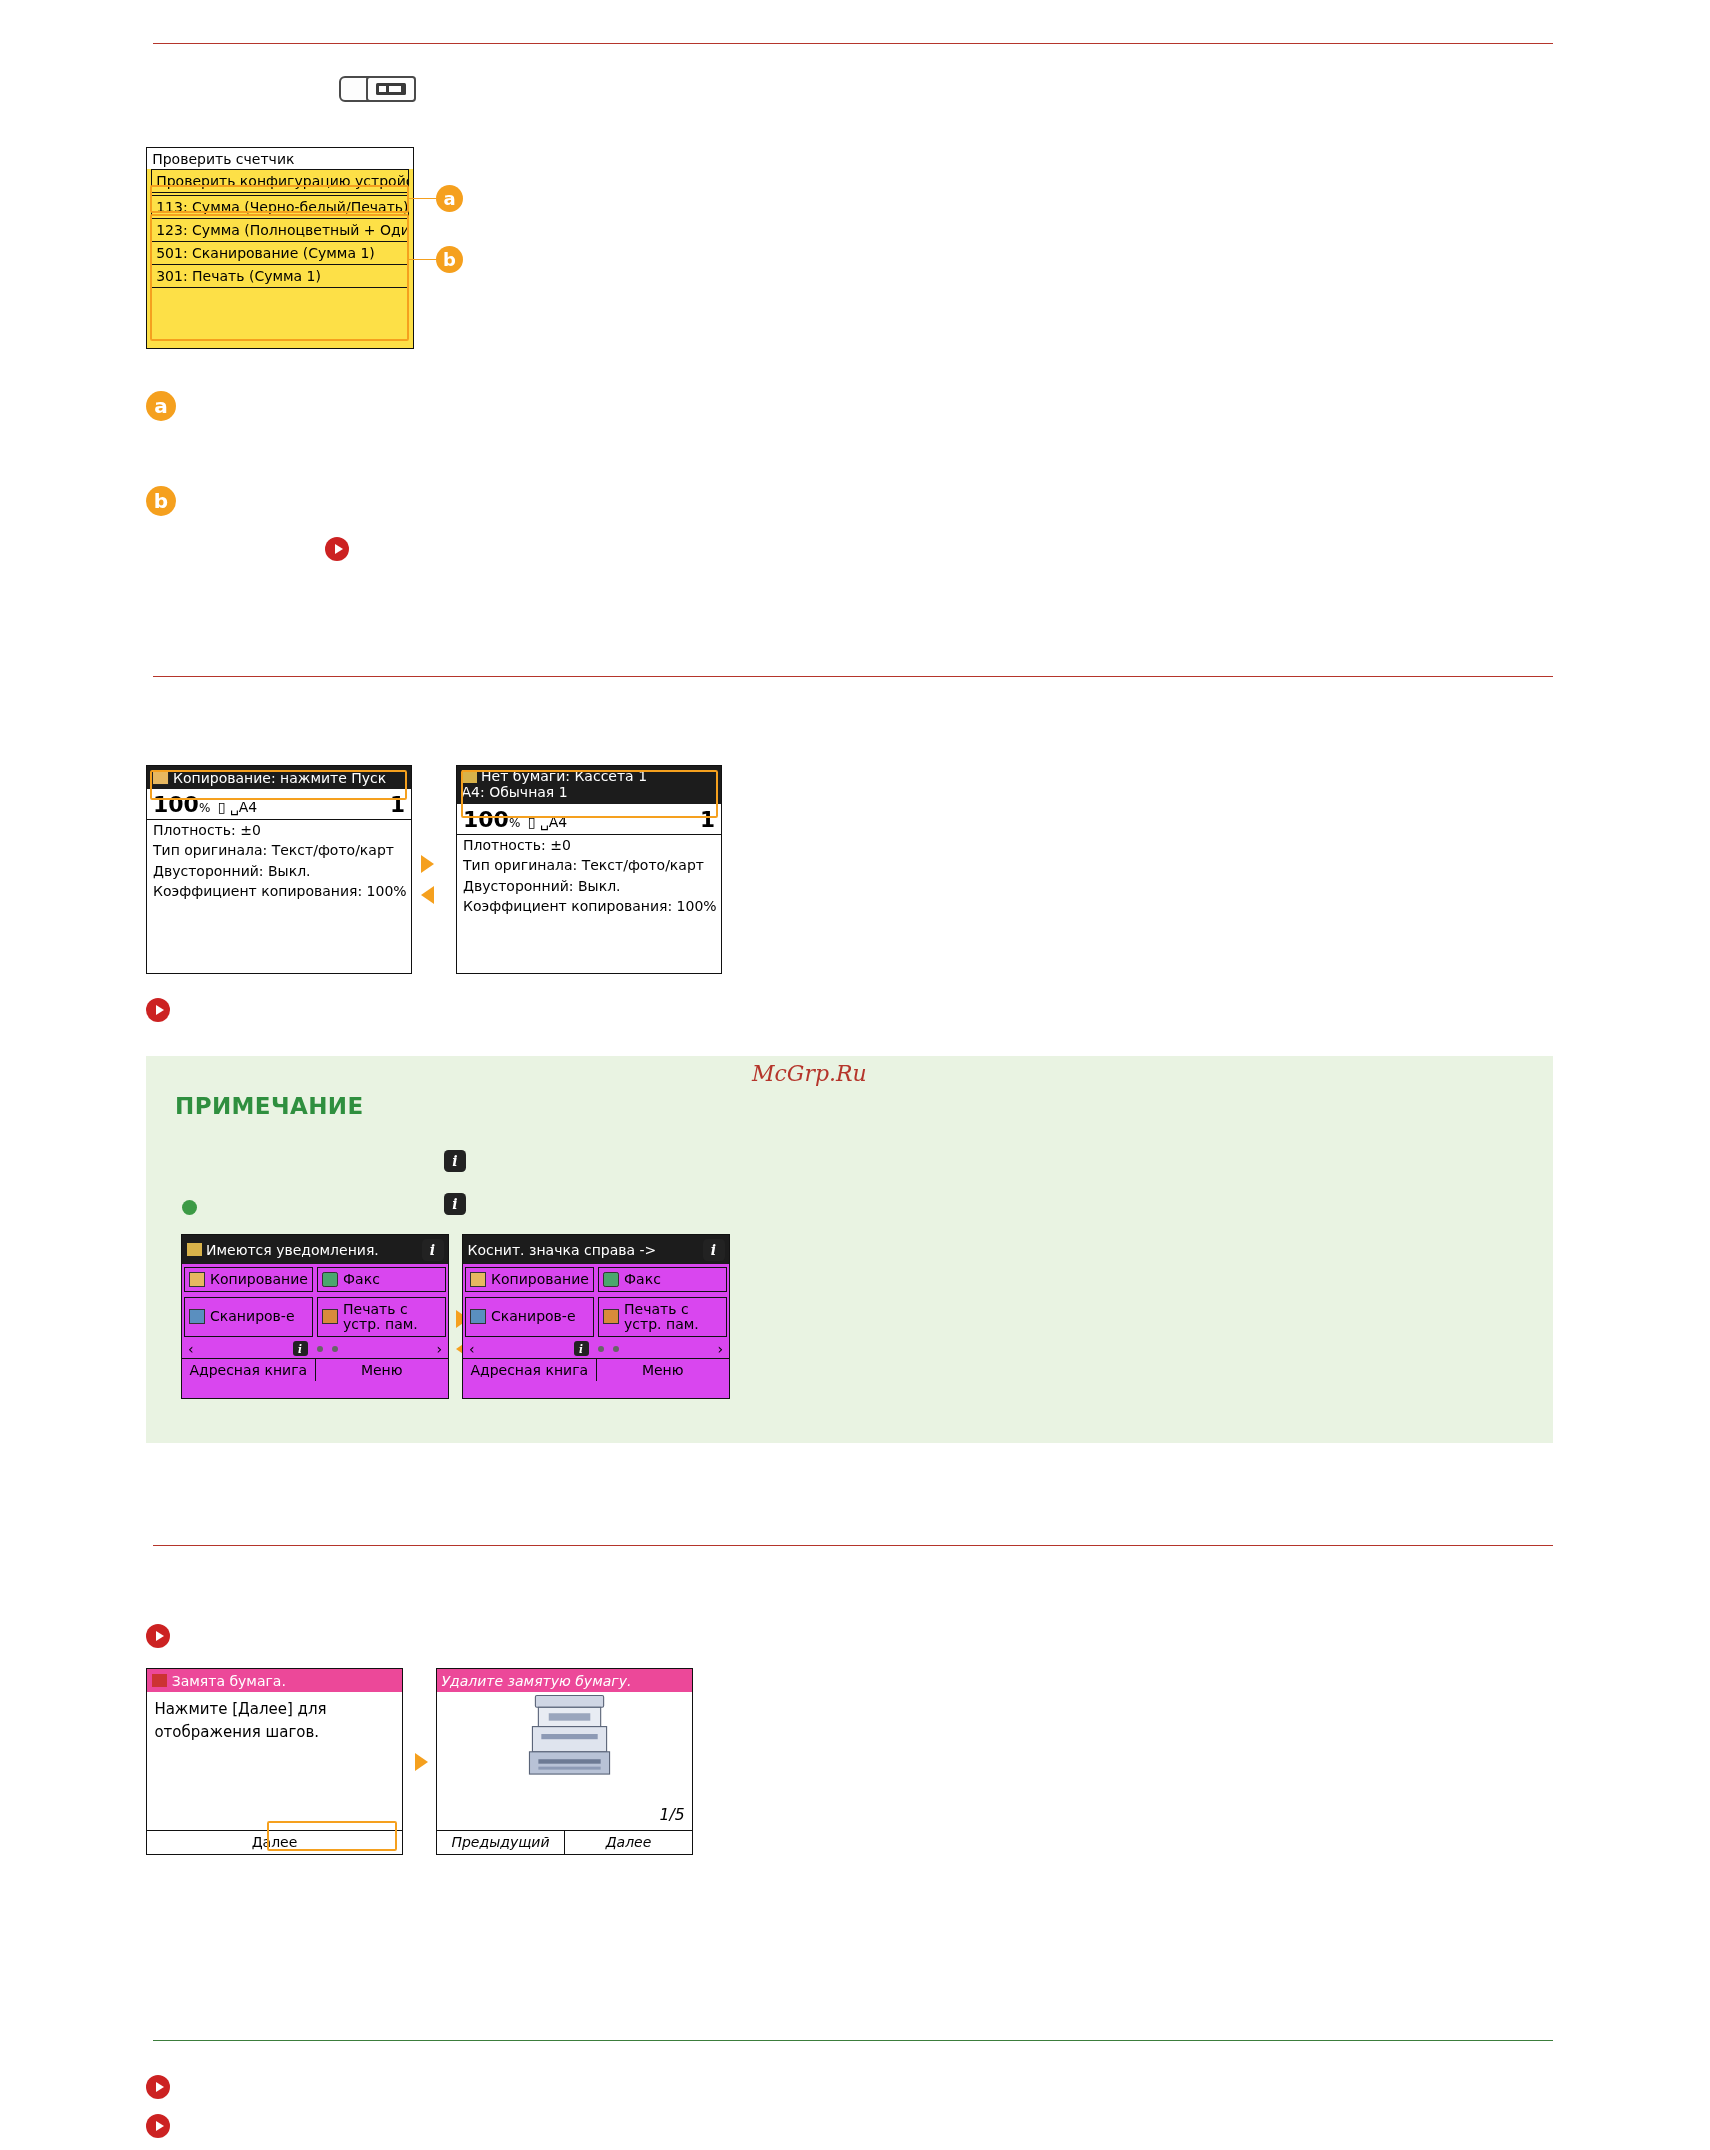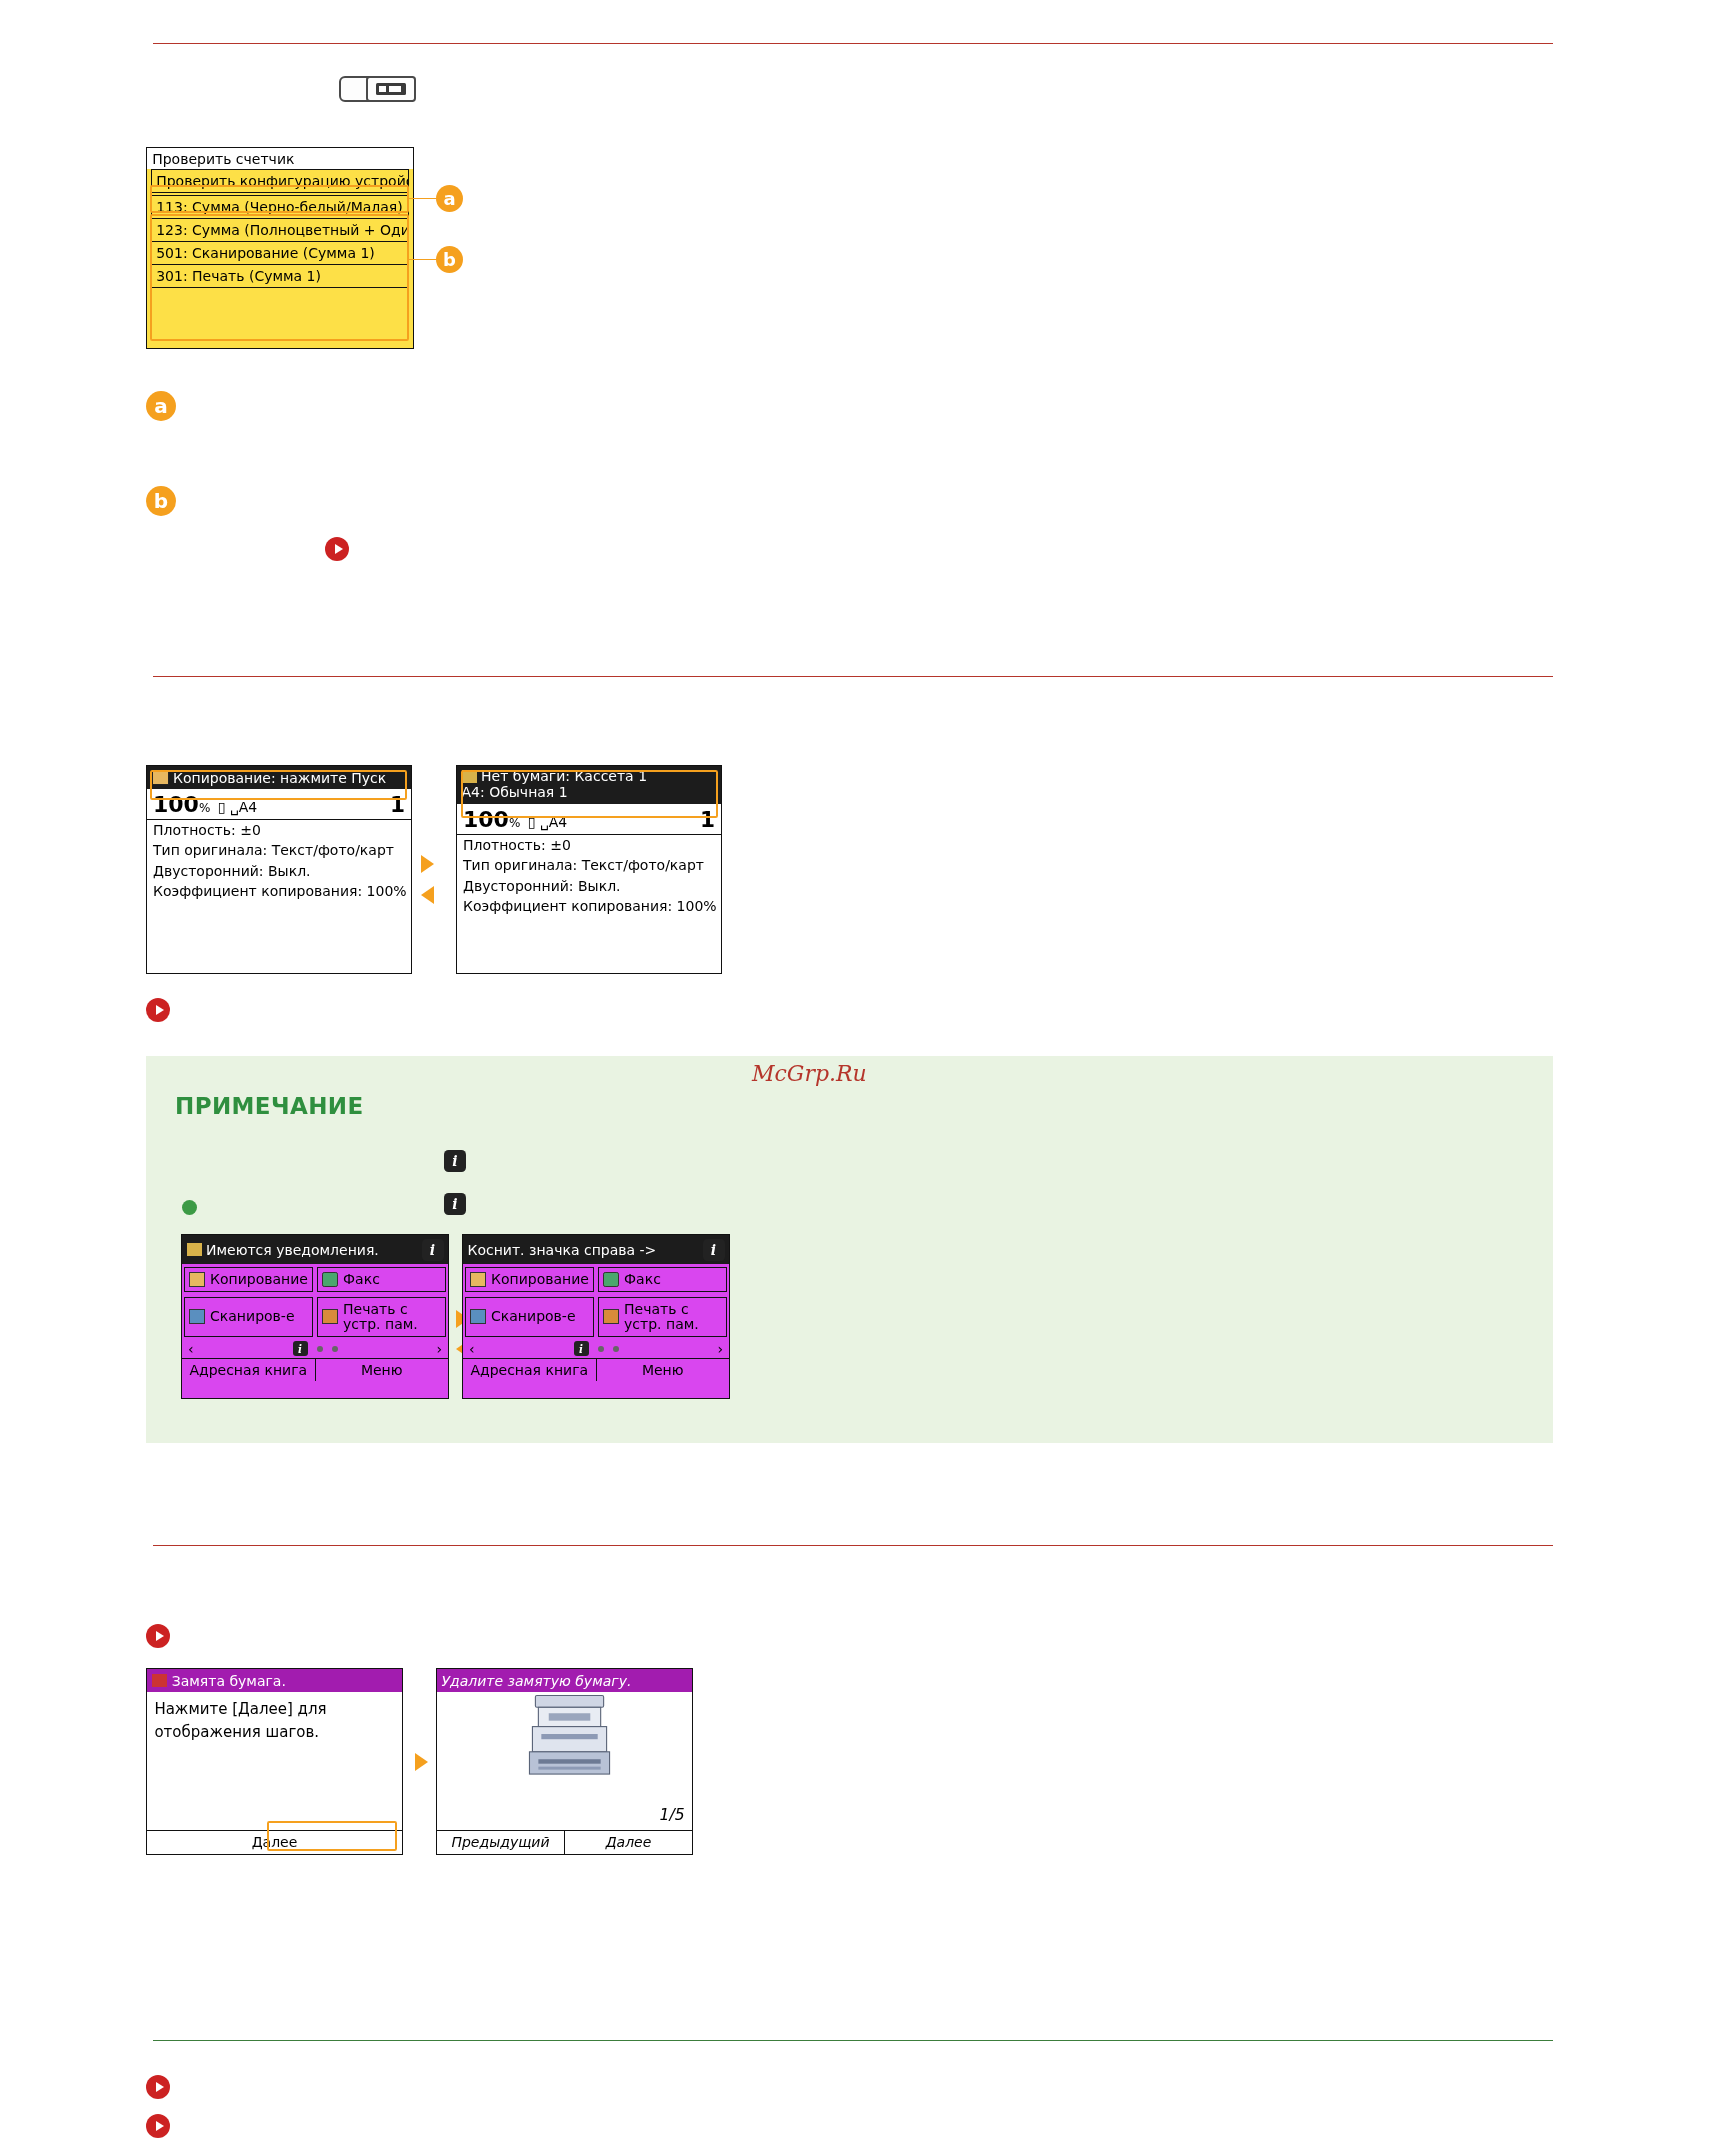--- a/index.html
+++ b/index.html
@@ -362,21 +362,21 @@
 
   
   .jam-screen {
     position: absolute;
     border: 1.5px solid #111;
     background: #fff;
     box-sizing: border-box;
     overflow: hidden;
   }
   .jam-screen .jh {
-    background: #a21caf;
+    background: #ec4899;
     color: #fff;
     font-size: 14px;
     padding: 3.7px 4.5px;
     display: flex;
     align-items: center;
     gap: 5.2px;
     white-space: nowrap;
   }
   .icon-jam {
     width: 15px; height: 13.4px;
@@ -426,21 +426,21 @@
   <div class="hr" style="top:43px;"></div>
 
   <div class="key-blank" style="left:339px; top:76px;"></div>
   <div class="key-status" style="left:366px; top:76px;">
     <div class="inner"></div>
   </div>
 
   <div class="lcd" id="counter-screen">
     <div class="title-bar">Проверить счетчик</div>
     <div class="cfg-row">Проверить конфигурацию устройс</div>
-    <div class="item">113: Сумма (Черно-белый/Малая)</div>
+    <div class="item">113: Сумма (Черно-белый/Печать)</div>
     <div class="item">123: Сумма (Полноцветный + Оди</div>
     <div class="item">501: Сканирование (Сумма 1)</div>
     <div class="item">301: Печать (Сумма 1)</div>
   </div>
 
   <div class="ocallout" style="left:150px; top:185px; width:259px; height:28px;"></div>
   <div class="leader" style="left:409px; top:198px; width:31px;"></div>
   <div class="badge" style="left:436px; top:185px;">a</div>
 
   <div class="ocallout" style="left:150px; top:214px; width:259px; height:127px;"></div>

